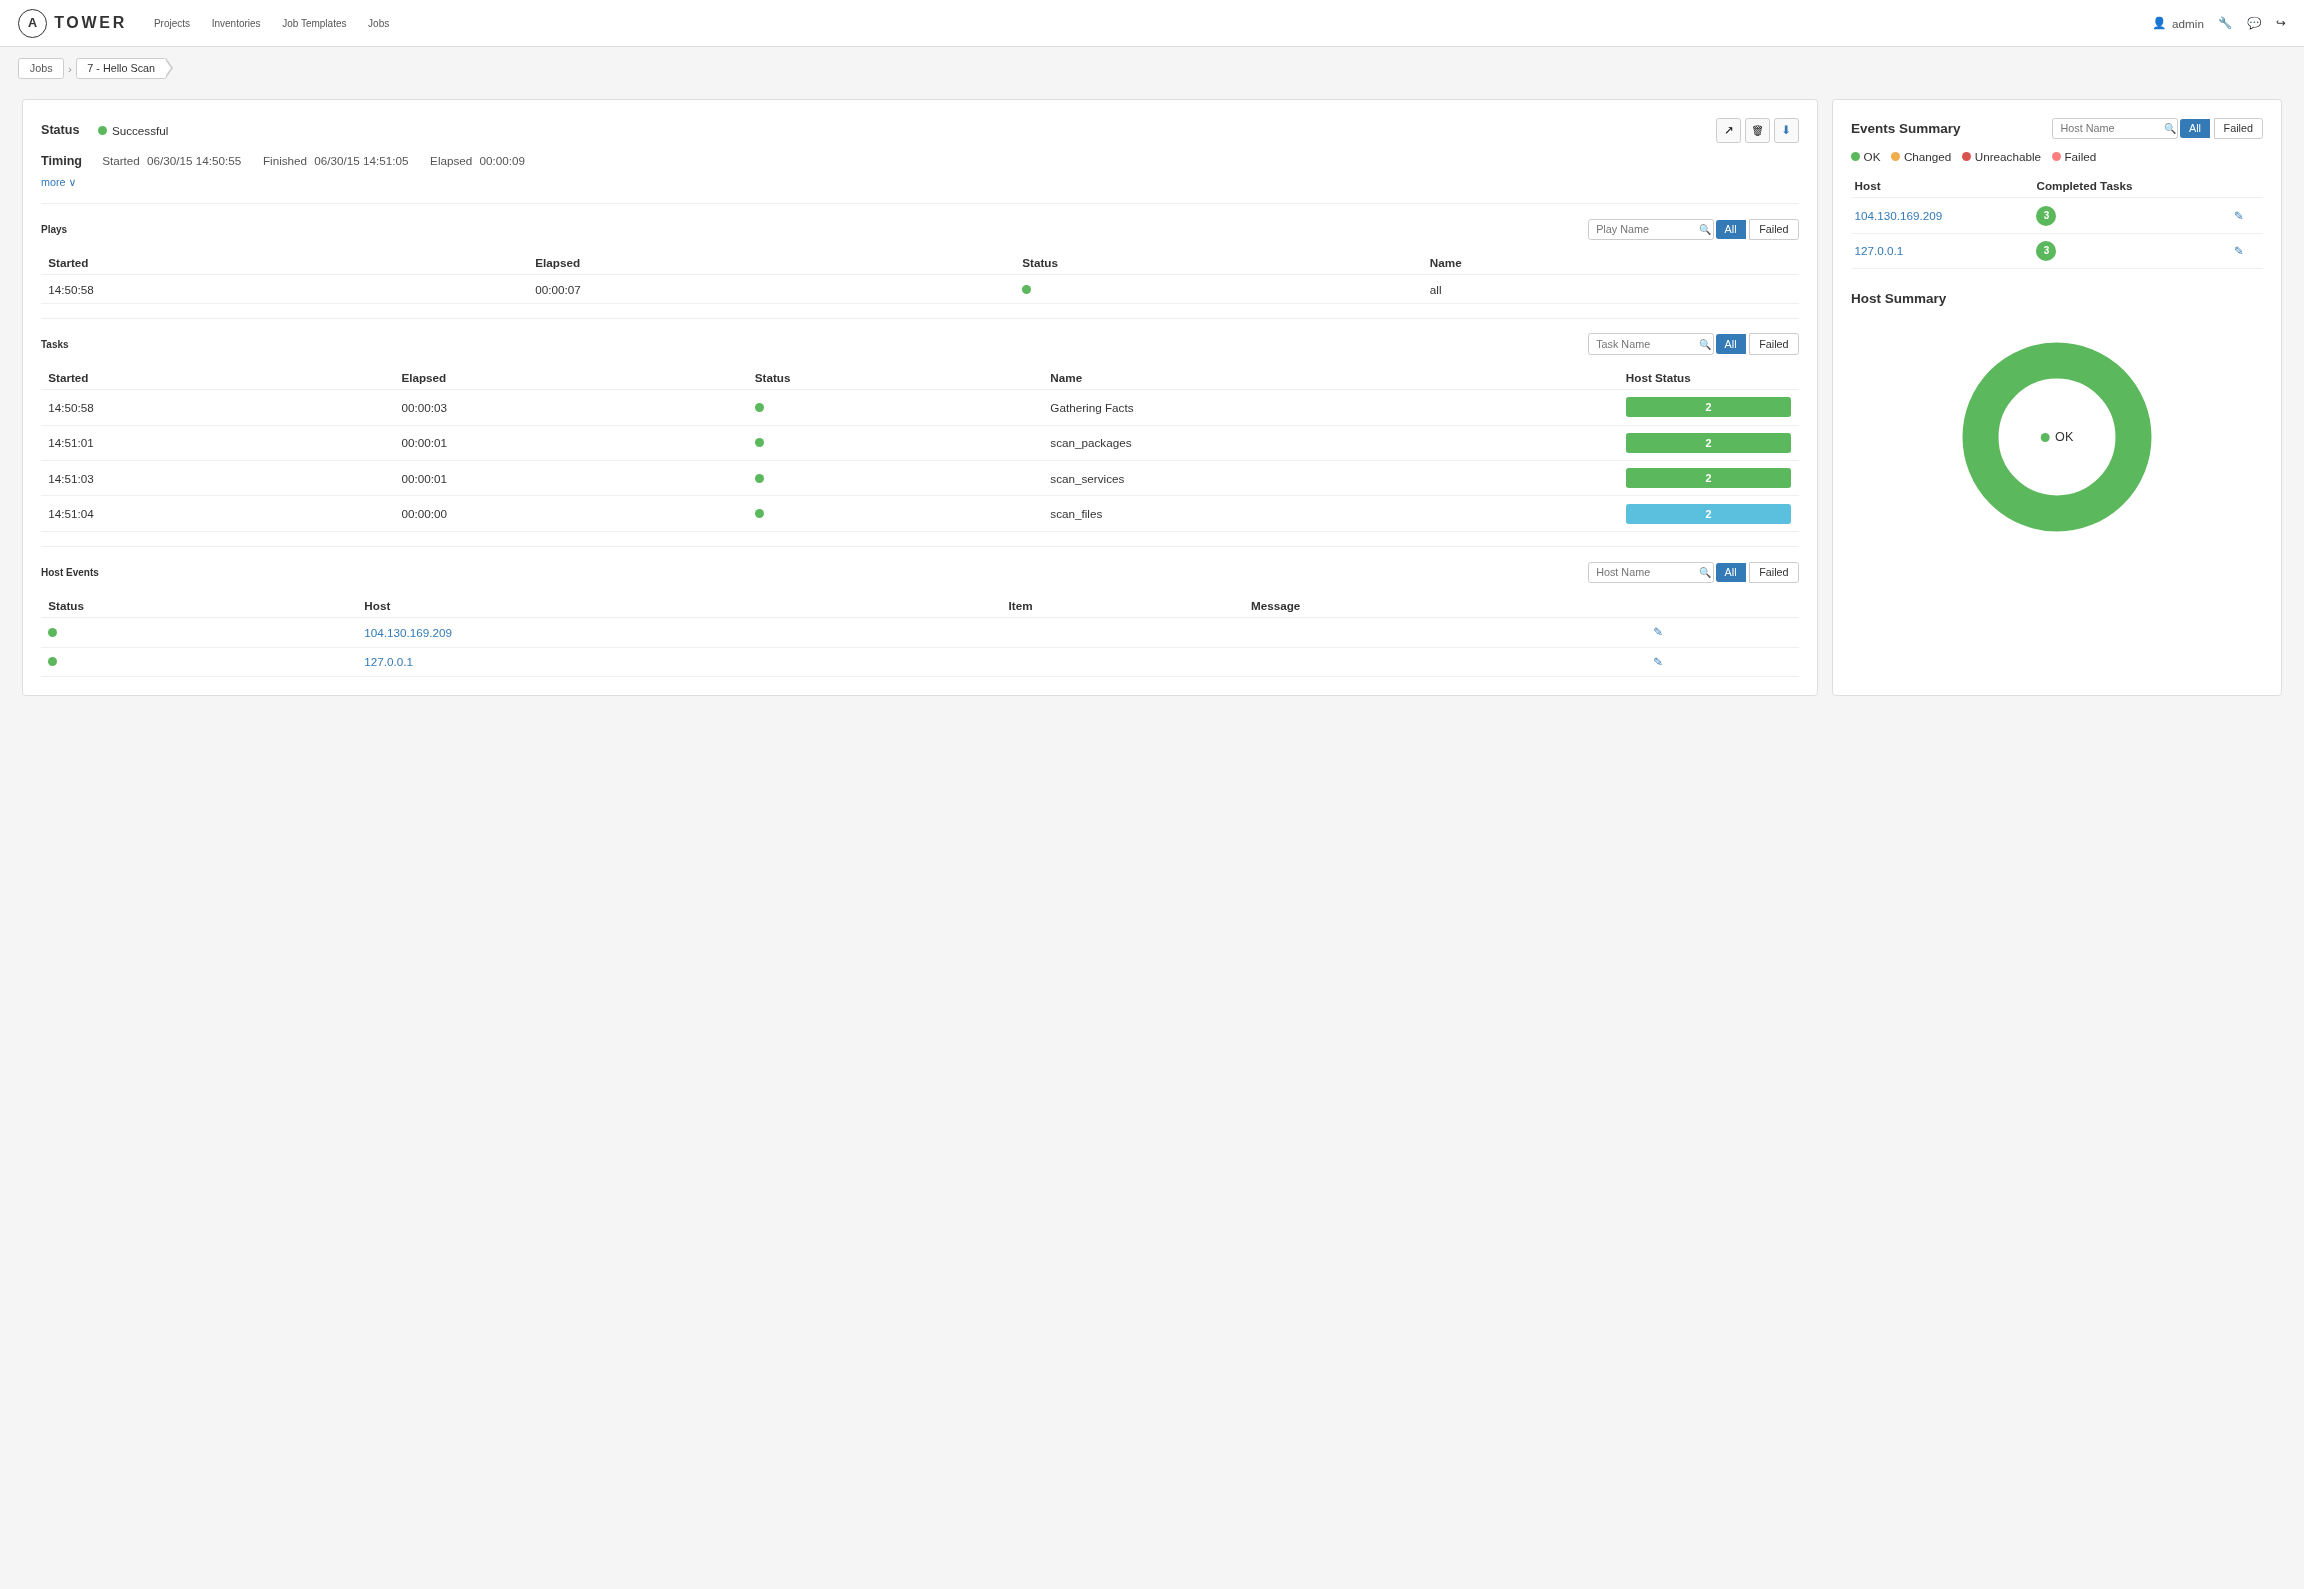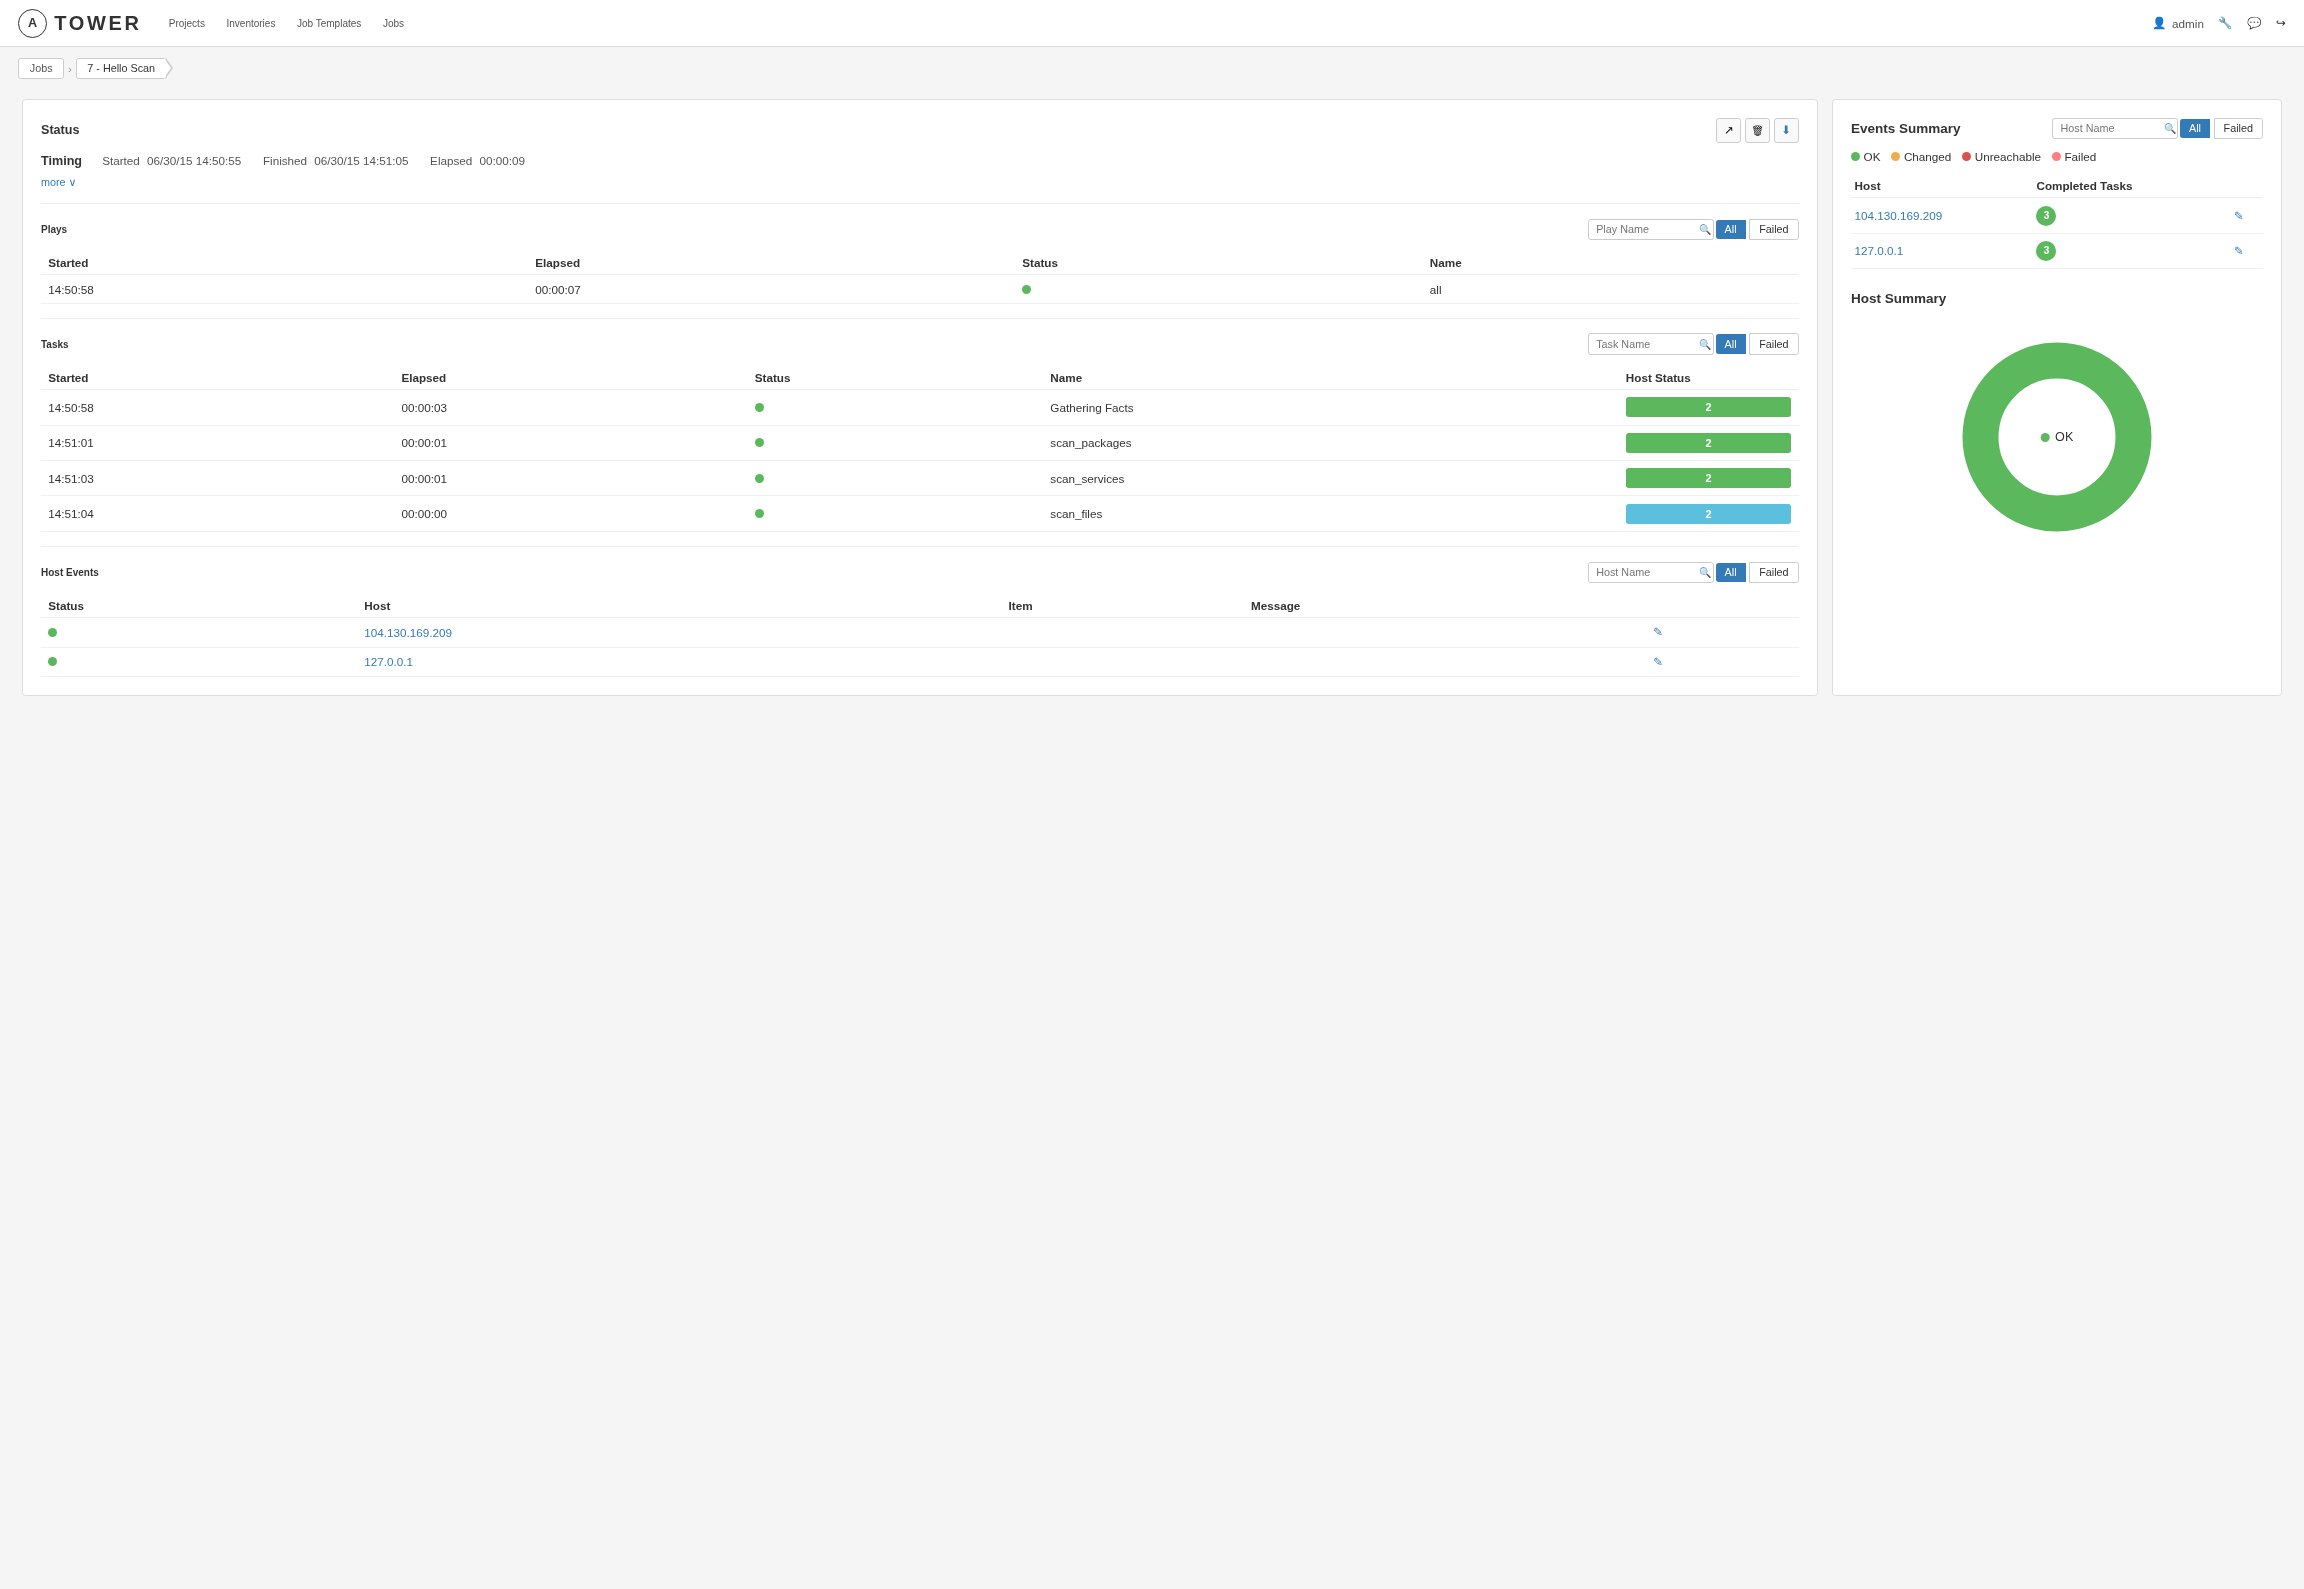--- a/index.html
+++ b/index.html
@@ -2,21 +2,21 @@
 <html style="font-size:14.4px"><head>
   <meta charset="utf-8">
   <style>
     * { box-sizing: border-box; margin: 0; padding: 0; }
     body { font-family: -apple-system, BlinkMacSystemFont, 'Segoe UI', Arial, sans-serif; font-size: 11.7px; background: #f5f5f5; color: #333; }
 
     
     .top-nav { background: #fff; border-bottom: 0.9px solid #ddd; display: flex; align-items: center; padding: 0 18px; height: 47px; }
     .logo { display: flex; align-items: center; gap: 7.2px; margin-right: 27px; }
     .logo-circle { width: 29px; height: 29px; border-radius: 50%; border: 1.8px solid #333; display: flex; align-items: center; justify-content: center; font-weight: bold; font-size: 12.6px; }
-    .logo-text { font-size: 20px; font-weight: 600; letter-spacing: 2.7px; }
+    .logo-text { font-size: 16px; font-weight: 600; letter-spacing: 2.7px; }
     .nav-links { display: flex; gap: 21.6px; flex: 1; }
     .nav-link { text-decoration: none; color: #555; font-size: 10px; }
     .nav-right { display: flex; align-items: center; gap: 14.4px; }
     .nav-user { display: flex; align-items: center; gap: 5.4px; color: #555; }
 
     
     .breadcrumb { padding: 10.8px 18px; display: flex; align-items: center; gap: 3.6px; }
     .breadcrumb-item { padding: 3.6px 10.8px; border: 0.9px solid #ccc; border-radius: 2.7px; font-size: 10.8px; background: #fff; text-decoration: none; color: #555; }
     .breadcrumb-arrow { color: #999; }
     .breadcrumb-current { padding: 3.6px 10.8px; border: 0.9px solid #ccc; border-radius: 2.7px; font-size: 10.8px; background: #fff; color: #333; font-weight: 500; position: relative; }
@@ -124,20 +124,24 @@
   <span class="breadcrumb-current">7 - Hello Scan</span>
 </div>
 
 <div class="main">
 
   <div class="left-panel">
 
     
     <div class="status-row">
       <span class="status-label">Status</span>
+      <div class="status-value">
+        <span class="dot dot-green"></span>
+        <span>Successful</span>
+      </div>
       <div class="status-actions">
         <button class="icon-btn">
             <span>↗</span>
           </button>
         <button class="icon-btn">
             <span style="font-size:10px;">🗑</span>
           </button>
         <button class="icon-btn">
             <span style="color:#337ab7;">⬇</span>
           </button>

